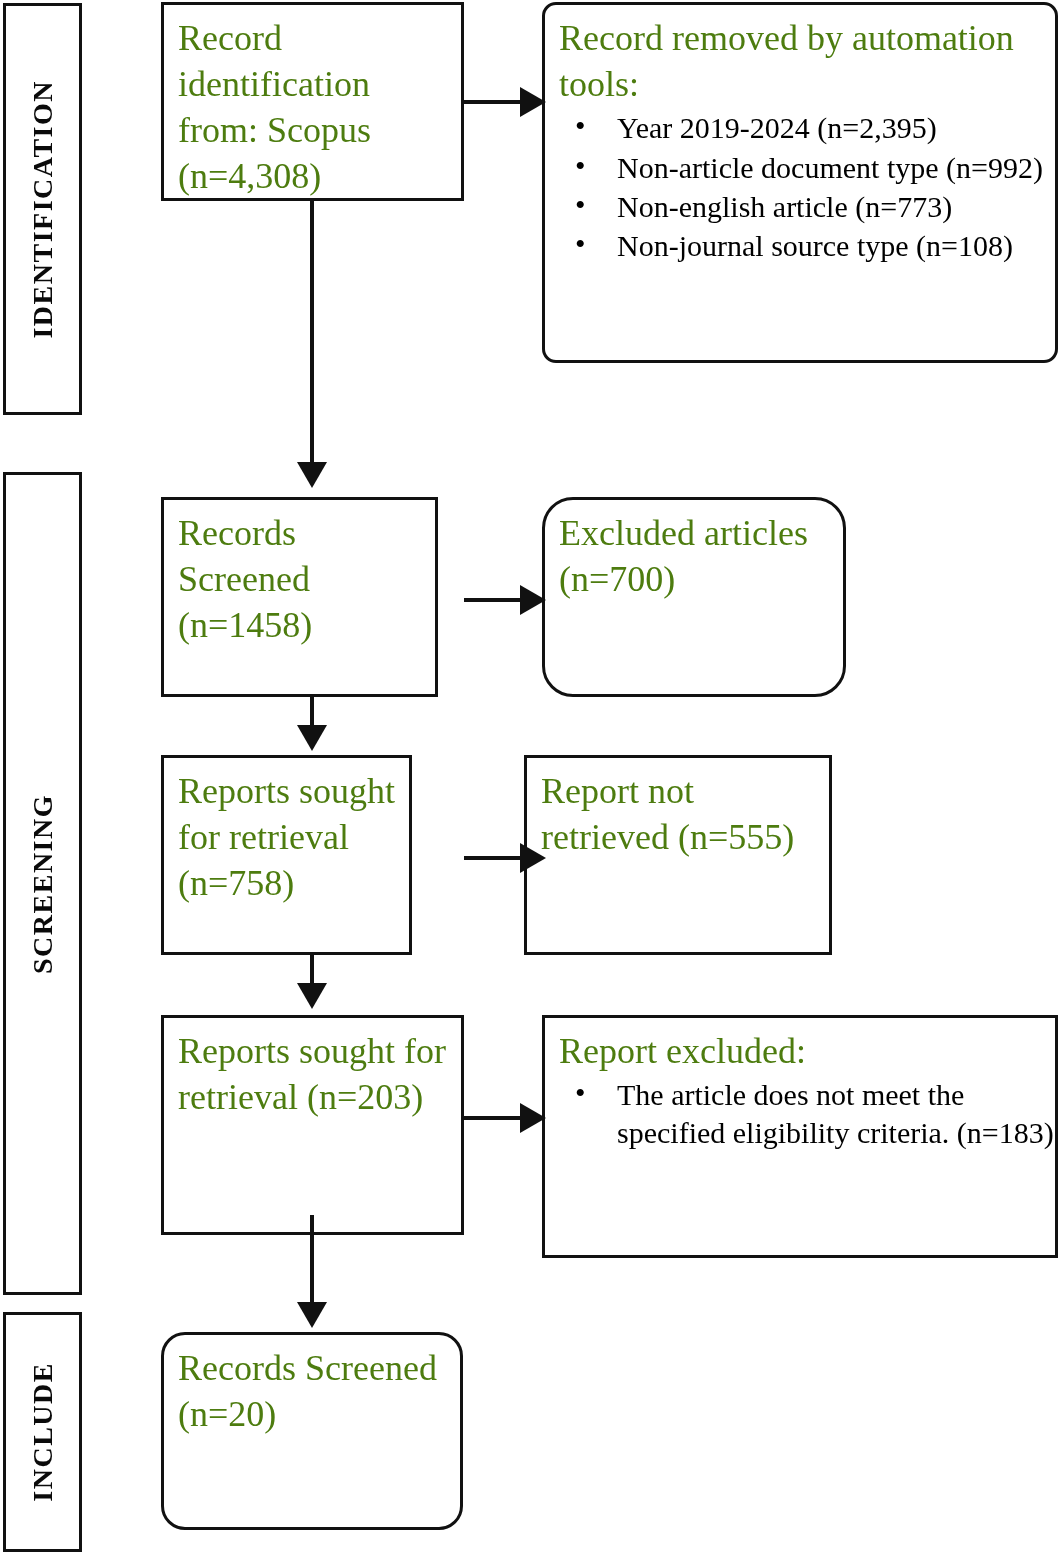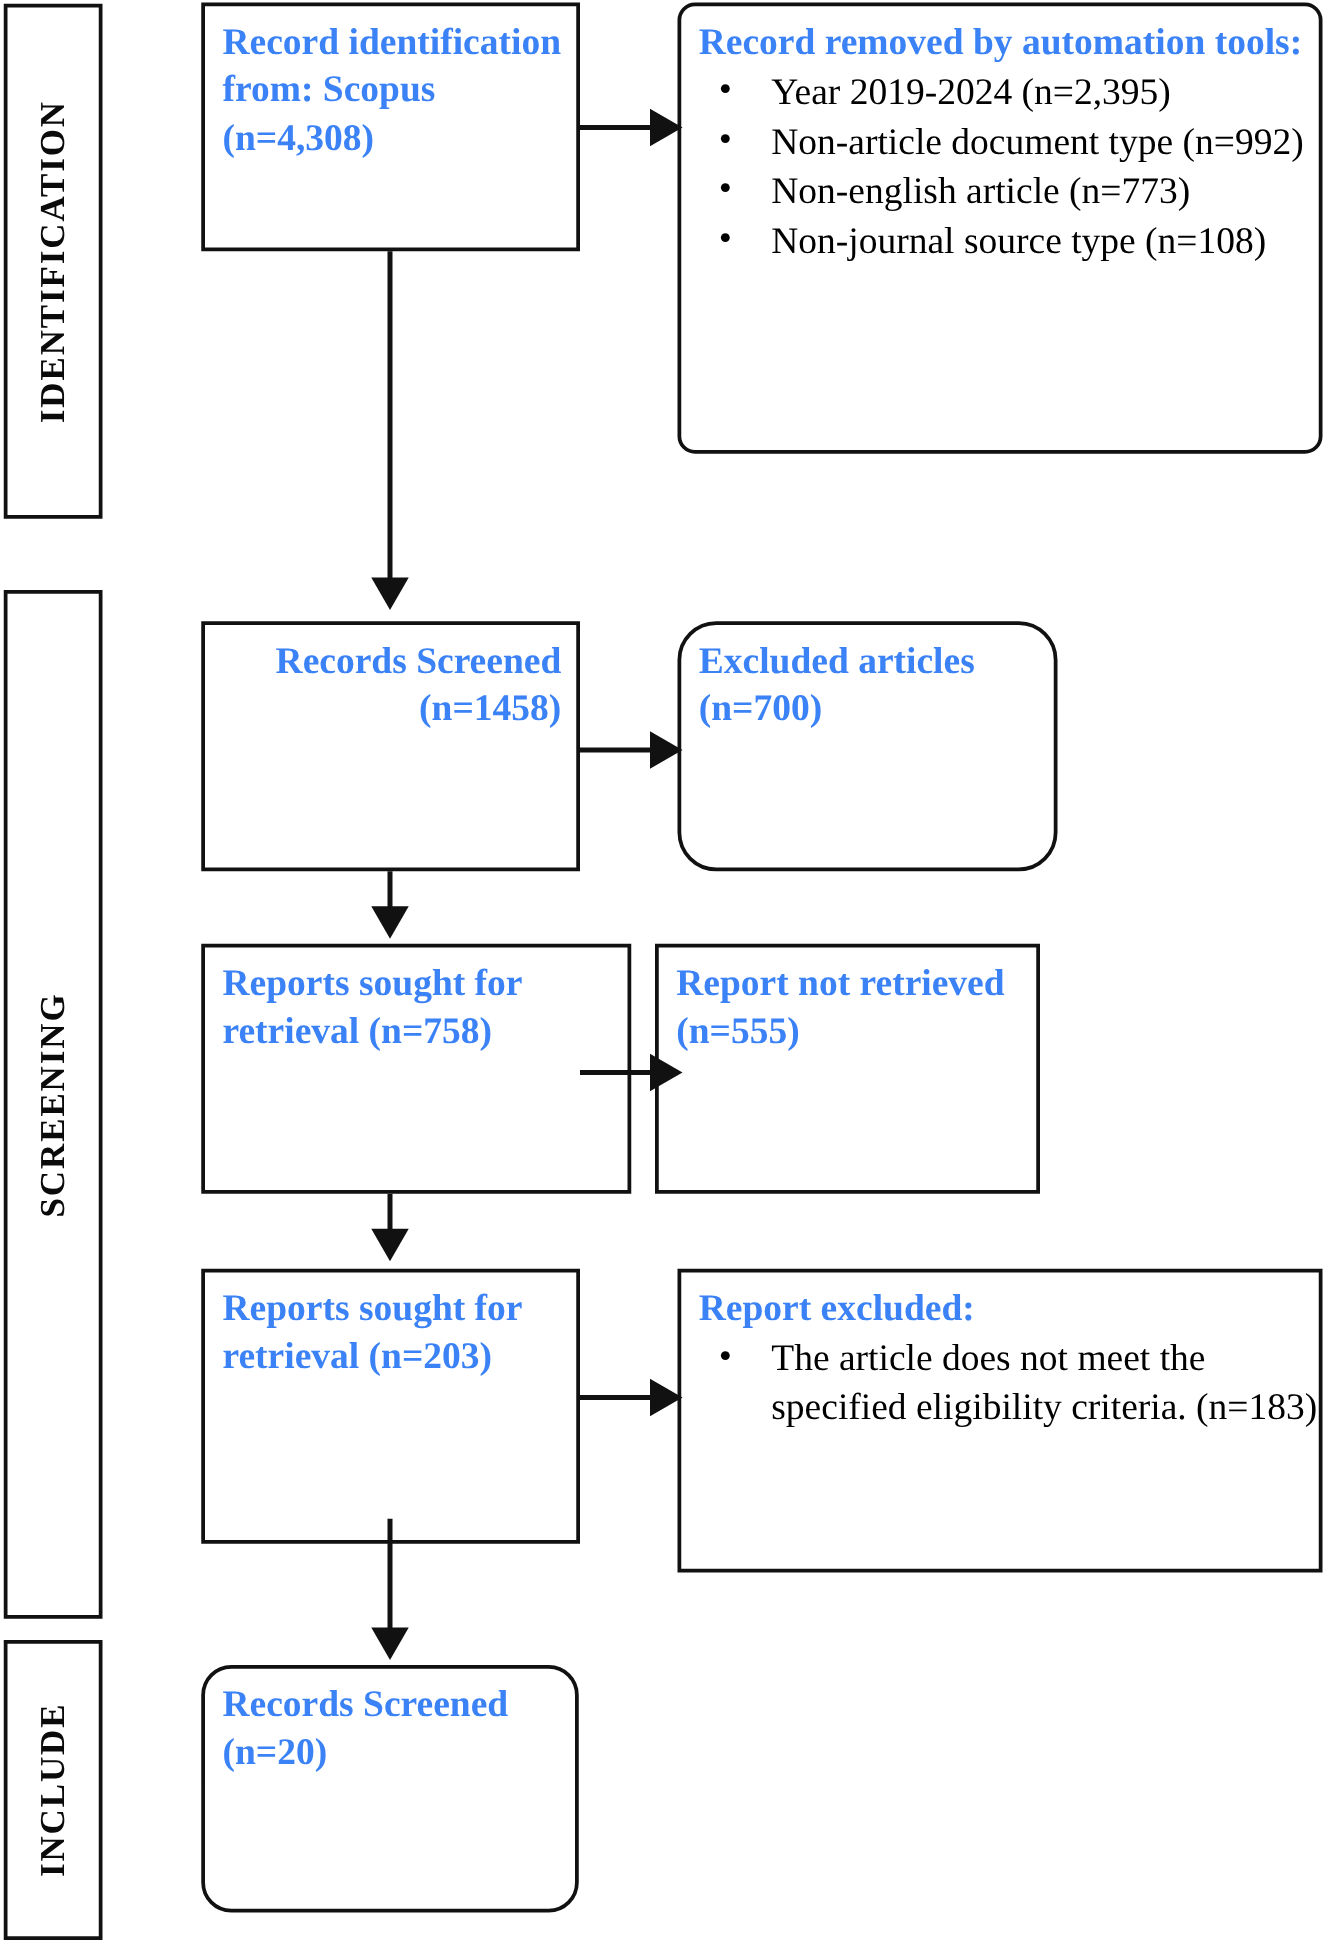--- a/index.html
+++ b/index.html
@@ -19,25 +19,24 @@
 
   
   .box {
     position: absolute;
     box-sizing: border-box;
     border: 3px solid #111111;
     background: #ffffff;
   }
   .box-inner {
     padding: 10px 12px 0 14px;
-    font-size: 30px;
+    font-size: 36px;
     line-height: 1.28;
-    color: #3b82f6;
+    color: #4d7c0f;
     white-space: pre-line;
-    font-weight: bold;
   }
 
   
   .stage {
     position: absolute;
     box-sizing: border-box;
     border: 3px solid #111111;
     background: #ffffff;
     display: flex;
     align-items: center;
@@ -133,35 +132,35 @@
       <li>Non-journal source type (n=108)</li>
     </ul>
   </div>
 
   <div class="hline" style="left:464px; top:100px; width:62px;"></div>
   <div class="arrow-right" style="left:520px; top:87px;"></div>
 
   <div class="vline" style="left:310px; top:201px; width:4px; height:265px;"></div>
   <div class="arrow-down" style="left:297px; top:462px;"></div>
 
-  <div class="box" style="left:161px; top:497px; width:303px; height:200px;text-align:right;">
+  <div class="box" style="left:161px; top:497px; width:277px; height:200px;">
     <div class="box-inner">Records Screened (n=1458)</div>
   </div>
 
   <div class="box" style="left:542px; top:497px; width:304px; height:200px;border-radius:31px;">
     <div class="box-inner">Excluded articles (n=700)</div>
   </div>
 
   <div class="hline" style="left:464px; top:598px; width:62px;"></div>
   <div class="arrow-right" style="left:520px; top:585px;"></div>
 
   <div class="vline" style="left:310px; top:697px; width:4px; height:32px;"></div>
   <div class="arrow-down" style="left:297px; top:725px;"></div>
 
-  <div class="box" style="left:161px; top:755px; width:344px; height:200px;">
+  <div class="box" style="left:161px; top:755px; width:251px; height:200px;">
     <div class="box-inner">Reports sought for retrieval (n=758)</div>
   </div>
 
   <div class="box" style="left:524px; top:755px; width:308px; height:200px;">
     <div class="box-inner">Report not retrieved (n=555)</div>
   </div>
 
   <div class="hline" style="left:464px; top:856px; width:62px;"></div>
   <div class="arrow-right" style="left:520px; top:843px;"></div>
 

